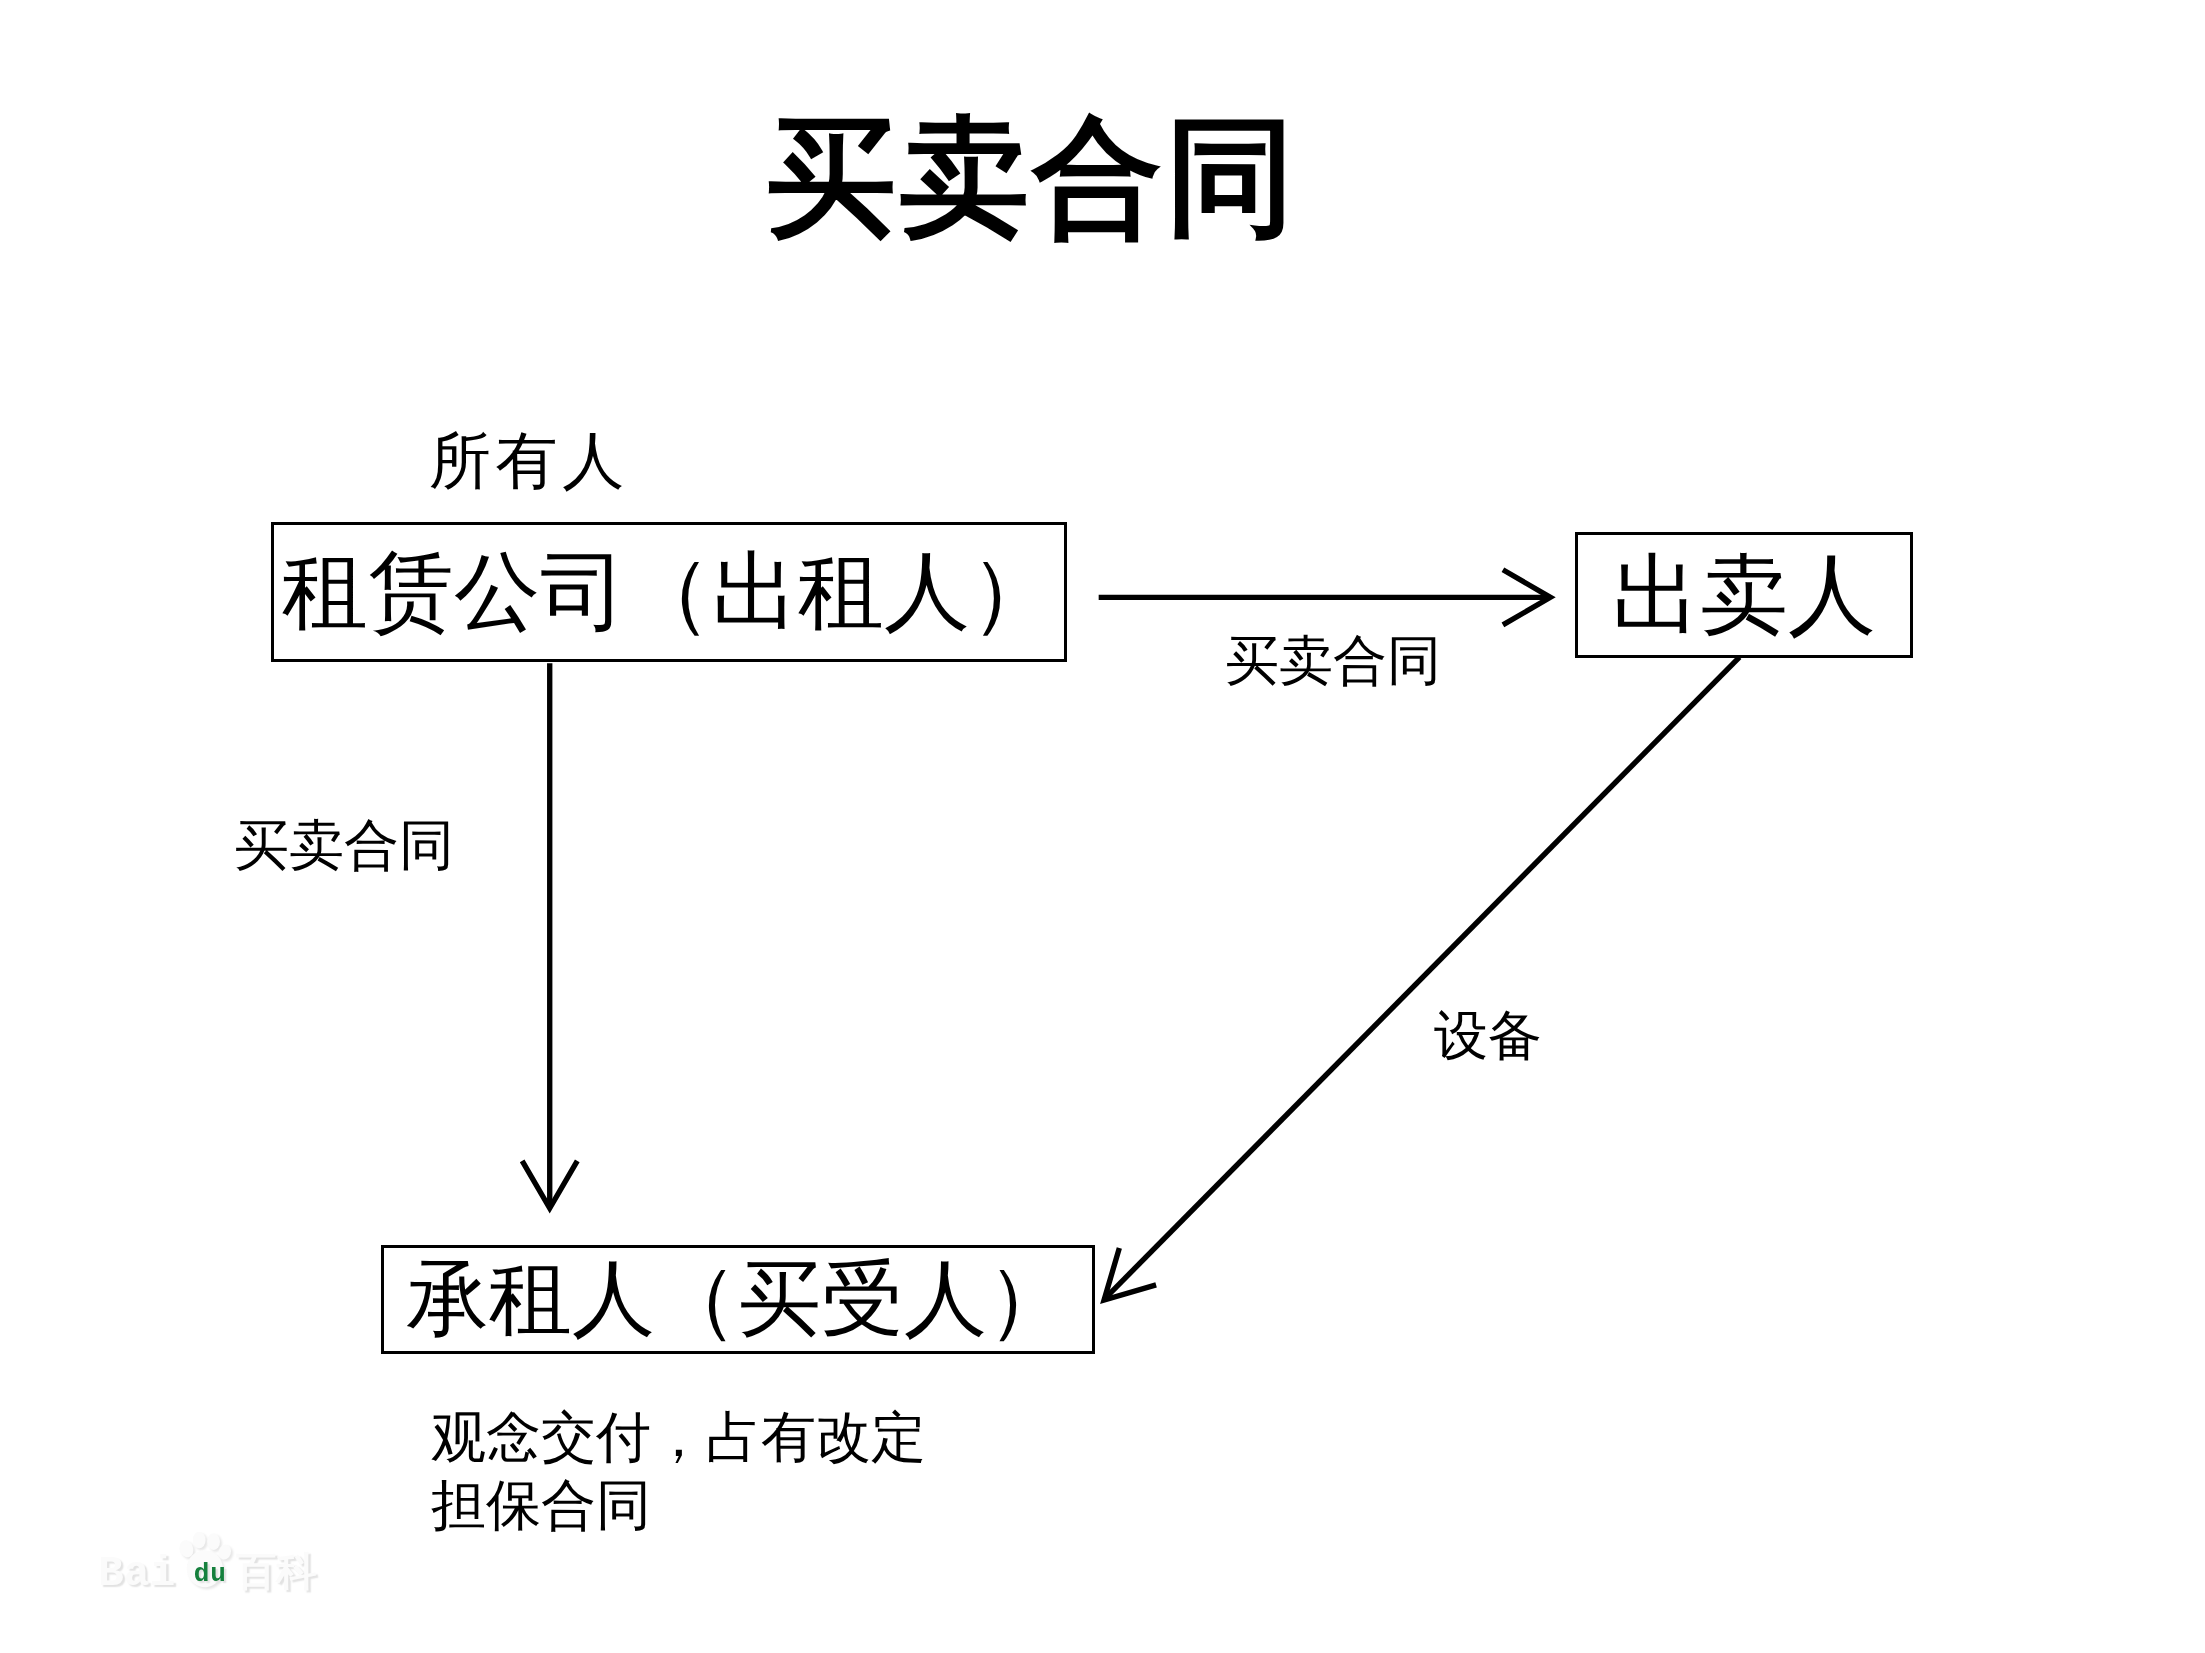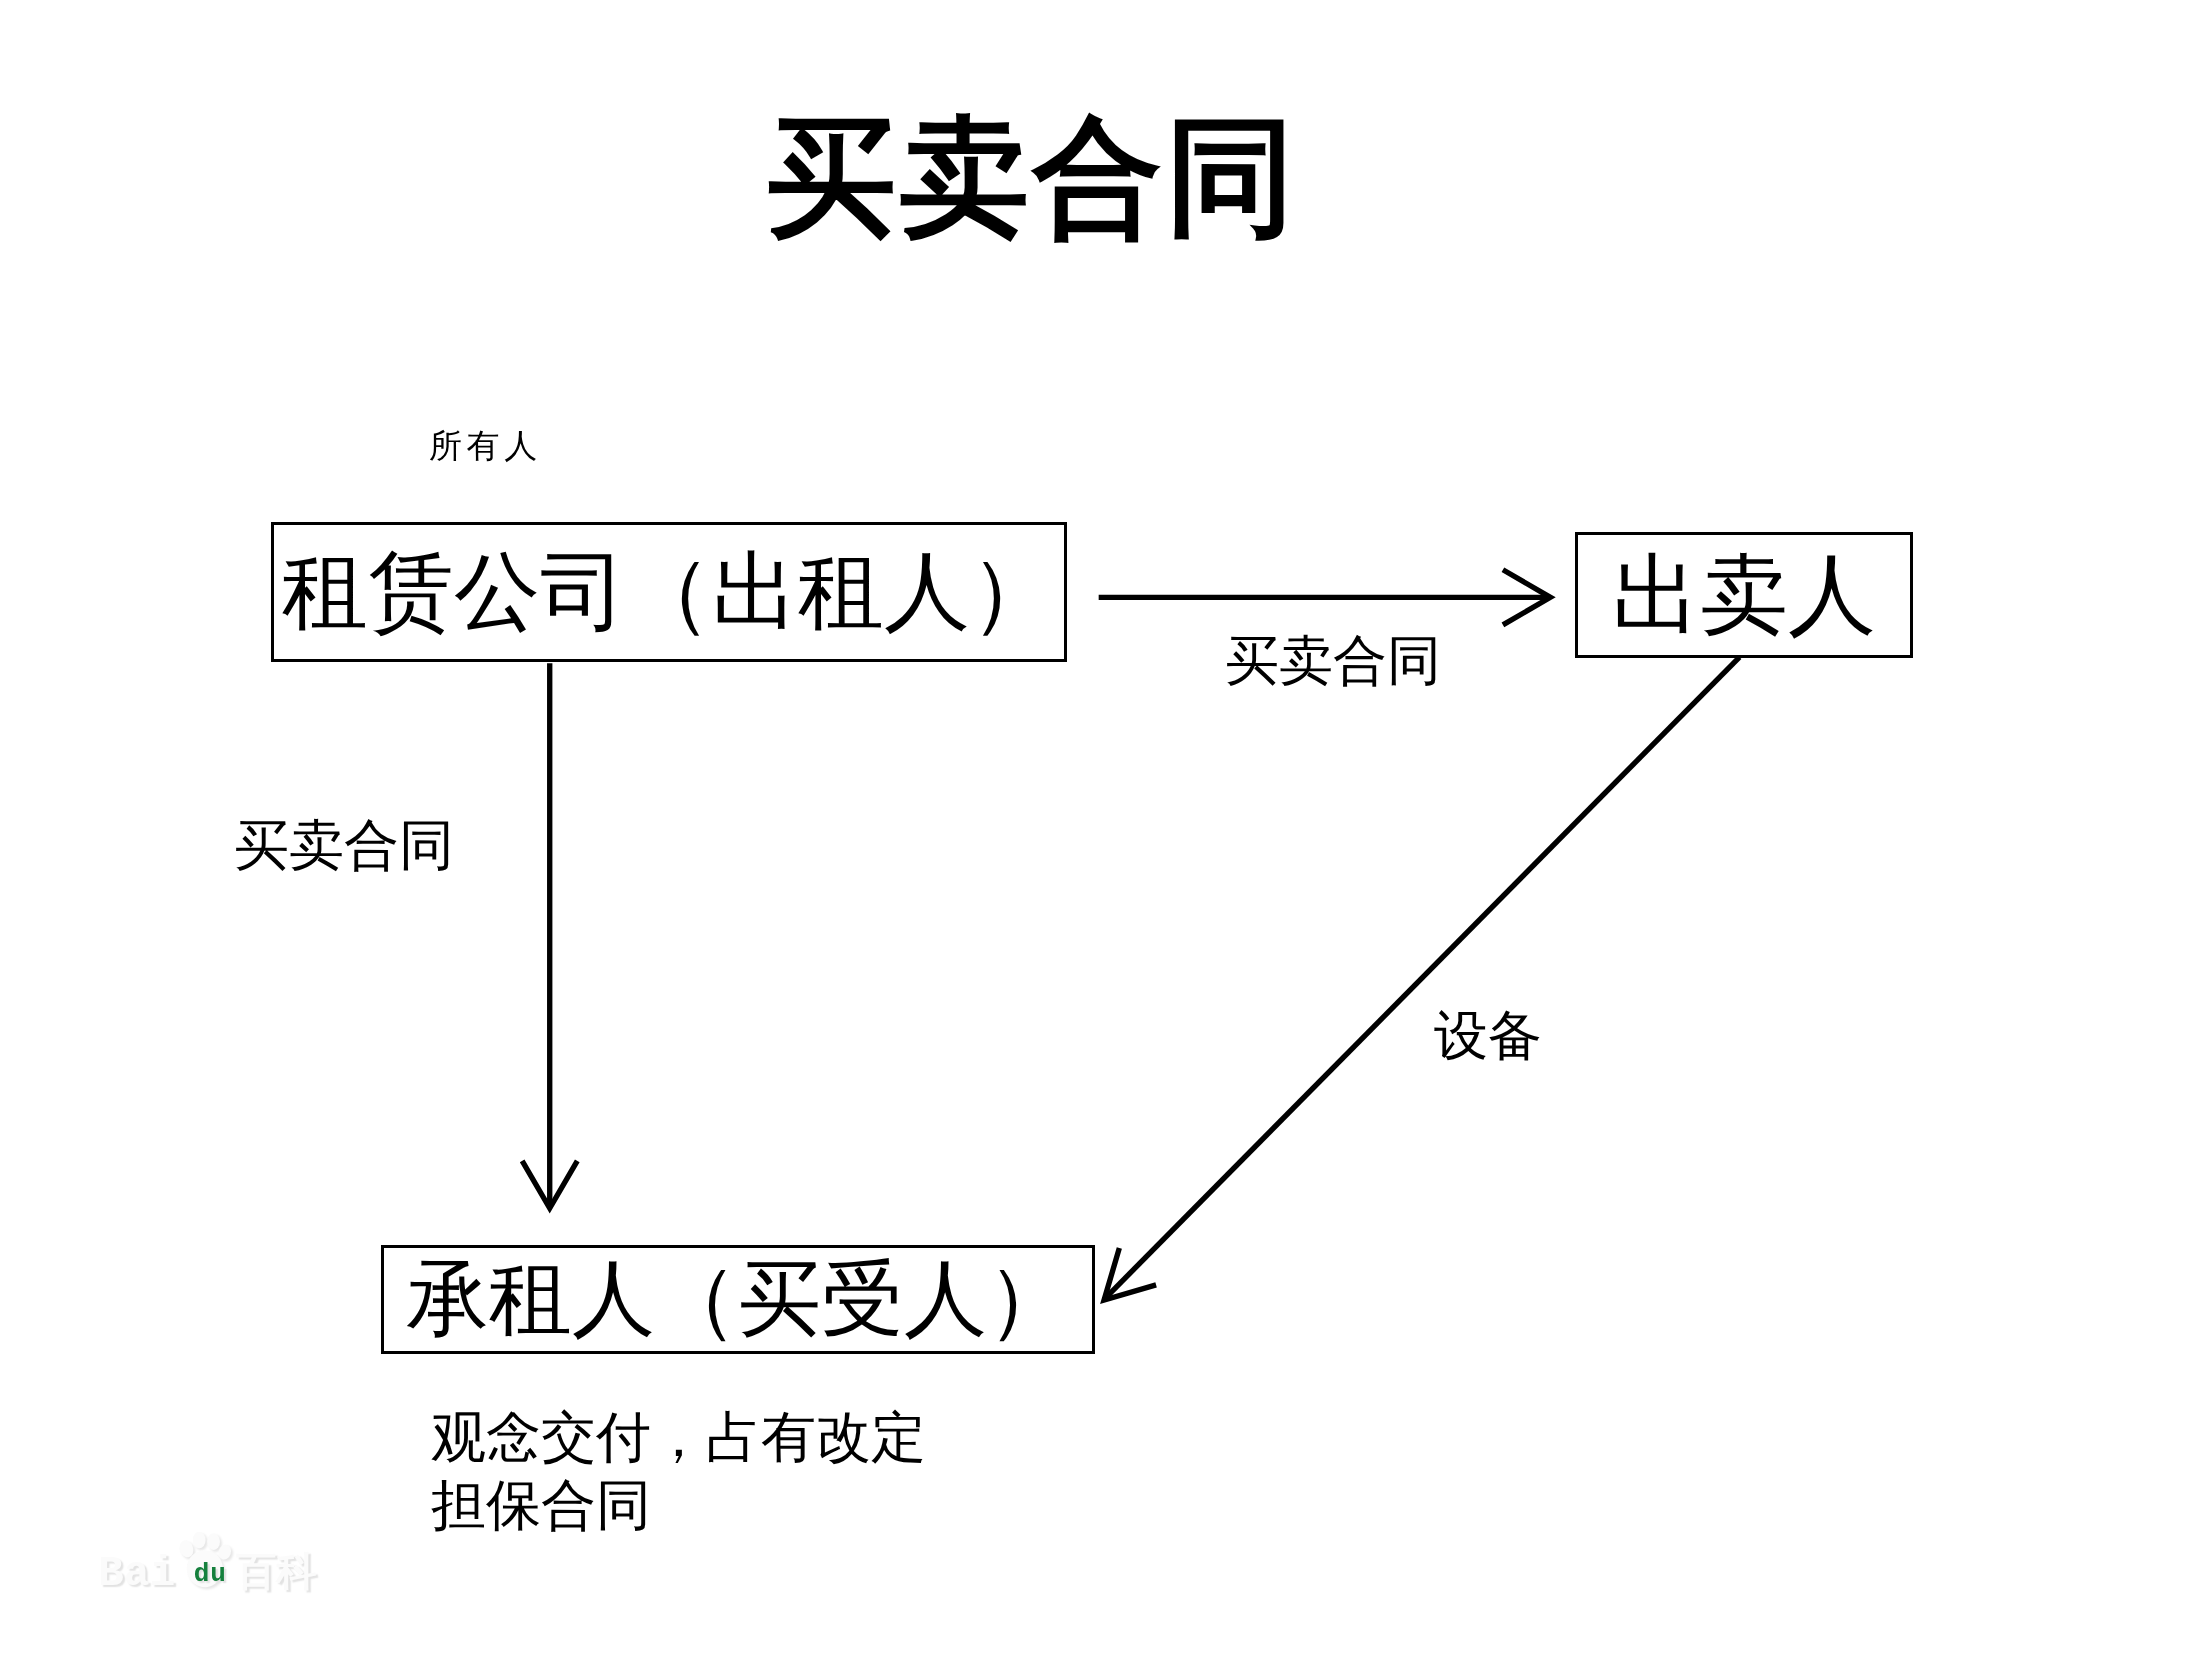--- a/index.html
+++ b/index.html
@@ -22,21 +22,21 @@
     position:absolute;
     border:3.8px solid #000000;
     background:#ffffff;
     display:flex;align-items:center;justify-content:center;
     white-space:nowrap;
     box-sizing:border-box;
   }
   #lessor-box{left:271px;top:522px;width:796px;height:140px;font-size:86px;}
   #seller-box{left:1575px;top:532px;width:338px;height:126px;font-size:88px;}
   #lessee-box{left:381px;top:1245px;width:714px;height:109px;font-size:83px;}
-  #owner-label{left:429px;top:430px;font-size:33px;letter-spacing:4.6px;}
+  #owner-label{left:429px;top:430px;font-size:62px;letter-spacing:4.6px;}
   #sales-contract-label{left:1225px;top:634px;font-size:54px;}
   #lease-contract-label{left:234px;top:818px;font-size:55px;}
   #equipment-label{left:1434px;top:1009px;font-size:54px;}
   #note-block{
     position:absolute;left:431px;top:1404px;
     font-size:55px;line-height:1.24;white-space:nowrap;
   }
   #arrow-layer{position:absolute;left:0;top:0;width:2205px;height:1654px;}
   #arrow-layer line,#arrow-layer polyline{
     stroke:#000000;stroke-width:7;fill:none;

